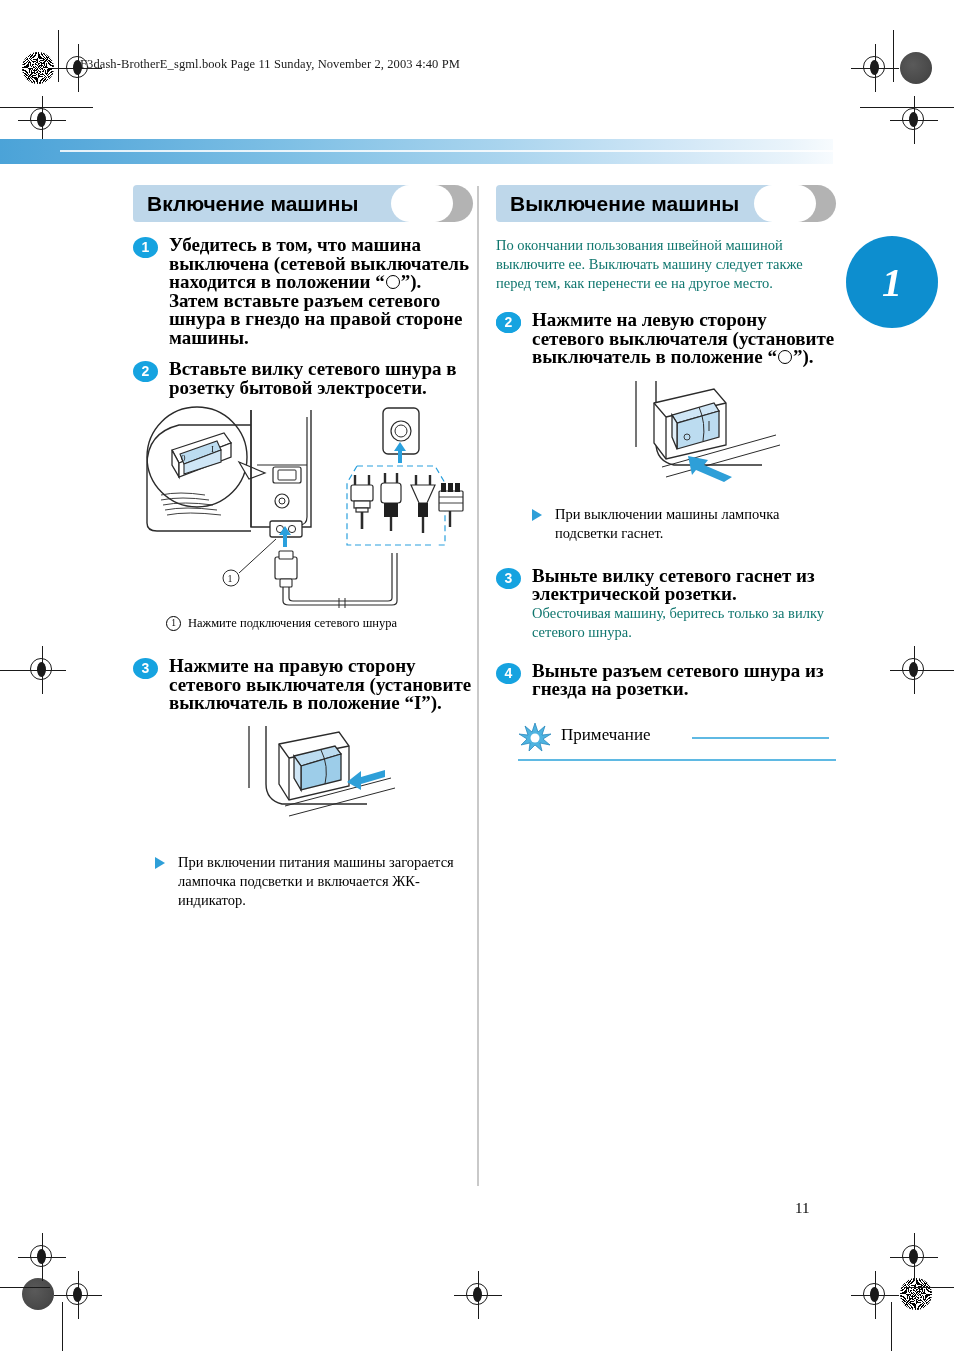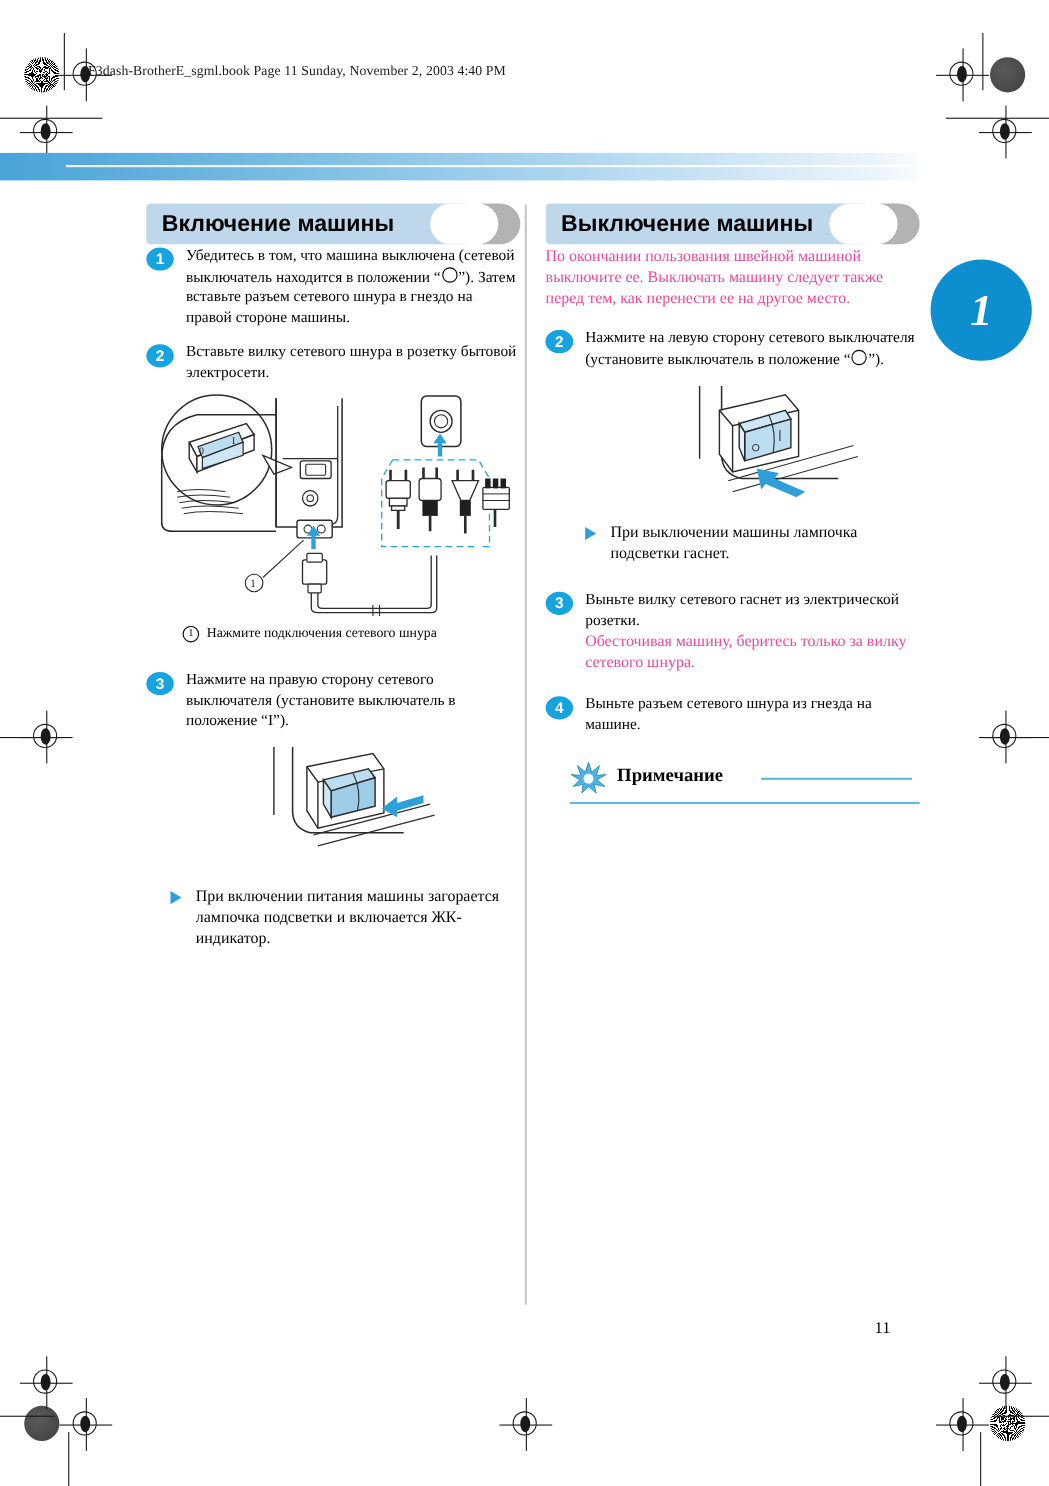--- a/index.html
+++ b/index.html
@@ -59,21 +59,21 @@
   
   .col{position:absolute;top:185px;}
   .col-left{left:133px;width:340px;}
   .col-right{left:496px;width:340px;}
 
   .divider{
     position:absolute;left:477px;top:186px;width:2px;height:1000px;background:#c9c9c9;
   }
 
   
-  .sechead{position:relative;height:37px;margin-bottom:2px;}
+  .sechead{position:relative;height:37px;margin-bottom:14px;}
   .sechead .bar{
     position:absolute;left:0;top:0;height:37px;width:292px;
     background:#bed7ea;border-radius:4px 0 0 4px;
   }
   .sechead .lobe-white{
     position:absolute;left:258px;top:0;width:62px;height:37px;
     background:#ffffff;border-radius:26px;
   }
   .sechead .lobe-gray{
     position:absolute;left:288px;top:0;width:52px;height:37px;
@@ -87,25 +87,25 @@
 
   
   .step{position:relative;padding-left:36px;margin-bottom:13px;}
   .stepnum{
     position:absolute;left:0;top:1px;width:25px;height:21px;border-radius:50%;
     background:#16a3e0;color:#fff;
     font-family:"Liberation Sans",sans-serif;font-weight:bold;font-size:14px;
     text-align:center;line-height:21px;
   }
   .steptext{
-    font-family:"Liberation Serif",serif;font-weight:normal;font-size:14px;
+    font-family:"Liberation Serif",serif;font-weight:bold;font-size:19px;
     line-height:18.5px;color:#000;
   }
   .bodytext{
-    font-family:"Liberation Serif",serif;font-size:14.5px;line-height:19px;color:#ec4899;
+    font-family:"Liberation Serif",serif;font-size:14.5px;line-height:19px;color:#0f766e;
   }
 
   
   .pwr-o{
     display:inline-block;width:12px;height:12px;border:1.6px solid #000;border-radius:50%;
     vertical-align:-1px;margin:0 1px;
   }
 
   
   .arrownote{position:relative;padding-left:27px;margin-top:10px;}
@@ -119,21 +119,21 @@
   .figcap{font-family:"Liberation Serif",serif;font-size:12.5px;color:#000;}
   .circnum{
     display:inline-block;width:13px;height:13px;border:1px solid #000;border-radius:50%;
     font-size:9.5px;line-height:13px;text-align:center;vertical-align:1px;margin-right:7px;
   }
 
   
   .notebox{margin-top:26px;position:relative;}
   .notebox .nhead{position:relative;height:26px;}
   .notebox .ntitle{
-    position:absolute;left:43px;top:0;font-family:"Liberation Serif",serif;font-weight:bold;
+    position:absolute;left:43px;top:0;font-family:"Liberation Serif",serif;font-weight:normal;
     font-size:17px;color:#000;
   }
   .notebox .nrule{
     position:absolute;left:174px;top:12px;right:7px;height:2px;background:#5fb9e3;
   }
   .notebox .nbottom{margin-top:8px;height:2px;background:#5fb9e3;}
   .noteitem{position:relative;padding-left:22px;margin-bottom:2px;}
   .noteitem .bullet{
     position:absolute;left:3px;top:6px;width:9px;height:9px;border-radius:50%;background:#000;
   }
@@ -435,21 +435,21 @@
     </div>
 
     <div class="step" style="margin-top:24px;margin-bottom:6px;">
       <div class="stepnum">3</div>
       <div class="steptext">Выньте вилку сетевого гаснет из электрической  розетки.</div>
       <div class="bodytext">Обесточивая машину, беритесь только за вилку сетевого шнура.</div>
     </div>
 
     <div class="step" style="margin-top:20px;">
       <div class="stepnum">4</div>
-      <div class="steptext">Выньте разъем сетевого шнура из гнезда на машине.</div>
+      <div class="steptext">Выньте разъем сетевого шнура из гнезда на розетки.</div>
     </div>
 
     <div class="notebox" style="margin-left:22px;">
       <div class="nhead">
         <svg width="34" height="30" viewBox="0 0 34 30" style="position:absolute;left:0;top:-3px;">
           <g fill="#4eb3e0" stroke="#1b7fb8" stroke-width=".7">
             <path d="M17 1 L20 10 L27 4 L24 13 L33 12 L25 17 L32 23 L22 21 L24 29 L17 23 L11 29 L12 21 L3 23 L9 17 L1 12 L10 13 L7 4 L14 10 Z"></path>
           </g>
           <circle cx="17" cy="16" r="4.5" fill="#ffffff"></circle>
         </svg>

